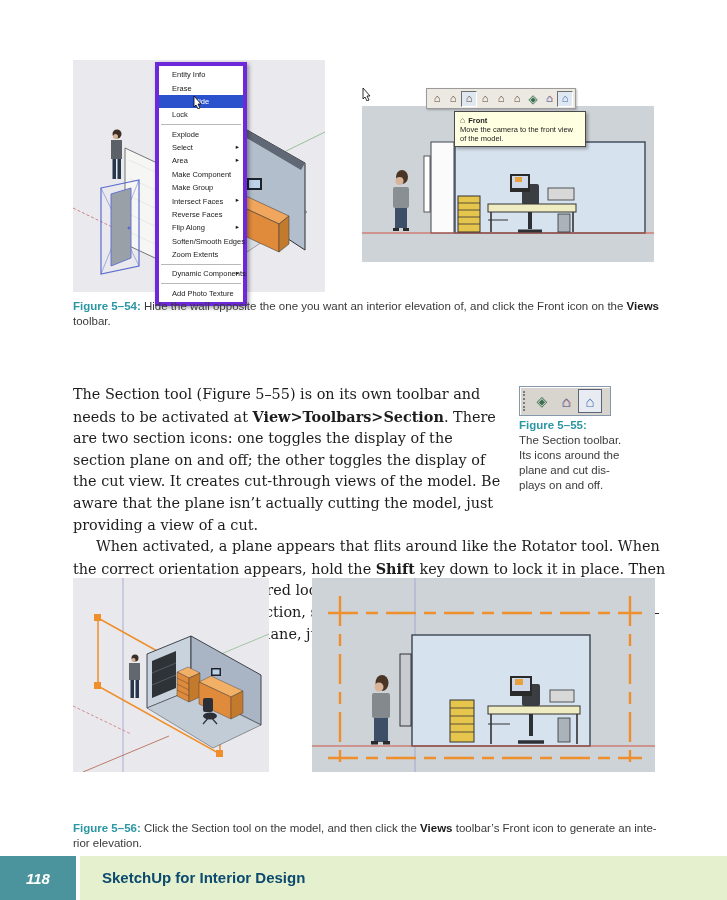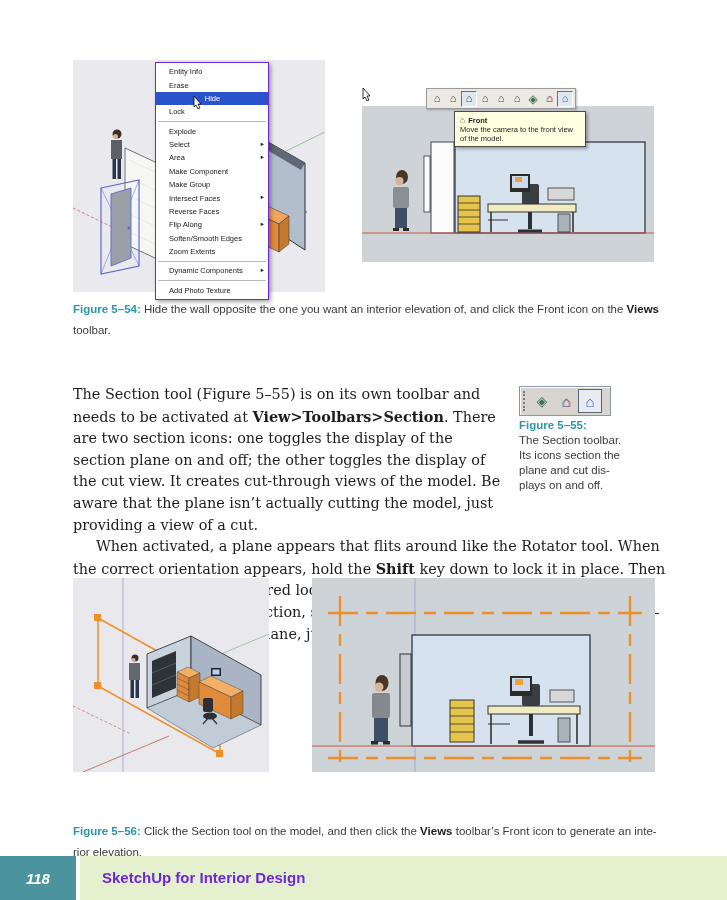--- a/index.html
+++ b/index.html
@@ -8,22 +8,22 @@
 
   
   .scene { position:absolute; }
   #scene1 { left:73px; top:60px; width:252px; height:232px; }
   #scene2 { left:362px; top:88px; width:292px; height:174px; }
   #scene3 { left:73px; top:578px; width:196px; height:194px; }
   #scene4 { left:312px; top:578px; width:343px; height:194px; }
   .scene svg { position:absolute; left:0; top:0; }
 
   
-  .ctx-menu { position:absolute; left:82px; top:2px; width:114px; background:#ffffff;
-    border:1px solid #6d28d9; box-shadow:2px 2px 4px rgba(0,0,0,.35); padding:2px 0;
+  .ctx-menu { position:absolute; left:82px; top:2px; width:92px; background:#ffffff;
+    border:4px solid #6d28d9; box-shadow:2px 2px 4px rgba(0,0,0,.35); padding:2px 0;
     font-size:7.5px; color:#1a1a1a; }
   .menu-item { position:relative; padding:2.2px 12px 2.2px 13px; white-space:nowrap; }
   .menu-item.highlighted { background:#2a52cc; color:#fff;text-align:center; }
   .menu-item.submenu::after { content:"\25B8"; position:absolute; right:4px; top:2px; font-size:6.5px; }
   .menu-item.separator { height:1px; background:#b8b8b8; margin:2.5px 2px; padding:0; }
 
   
   .toolbar { position:absolute; display:flex; align-items:center; background:#ece9e2;
     border:1px solid #9a9a9a; box-shadow:1px 1px 2px rgba(0,0,0,.25); padding:1px 2px; }
   #views-toolbar { left:64px; top:0; height:21px; }
@@ -44,21 +44,21 @@
   .sec-toolbar .section-plane-tool-icon { font-size:14px; }
 
   
   .tooltip { position:absolute; left:92px; top:23px; width:132px; background:#ffffe1;
     border:1px solid #4a4a4a; box-shadow:2px 2px 3px rgba(0,0,0,.3); padding:3px 5px;
     font-size:7.5px; color:#222; z-index:4; }
   .tooltip .tt-title { font-weight:bold; margin-bottom:0; }
   .tooltip .tt-house { color:#6a4a2a; margin-right:3px; font-size:8.5px; }
 
   
-  .caption { position:absolute; left:73px; font-size:11.5px; line-height:21px; color:#3a3a3a; }
+  .caption { position:absolute; left:73px; font-size:11.5px; line-height:15px; color:#3a3a3a; }
   #caption54 { top:299px; width:590px; }
   #caption56 { top:777px; width:604px;margin-top:44px; }
   .cap-label { color:#2B97A4; font-weight:bold; }
   .run.b { font-weight:bold; color:#1c1c1c; }
   .run.br { display:block; height:0; }
 
   h1.section-heading { position:absolute; left:73px; top:352px; font-size:19px; font-weight:bold;
     color:#4A8699; letter-spacing:.2px; }
 
   .body-text { position:absolute; left:73px; top:384px; width:594px;
@@ -66,21 +66,21 @@
   .body-text p.indent { text-indent:1.6em; }
 
   .fig55-box { float:right; width:148px; margin:2px 0 2px 14px; font-family:"Liberation Sans",sans-serif; }
   .fig55-box .cap { margin-top:2px; font-size:11.5px; line-height:15px; color:#3a3a3a; }
   .cap-line { white-space:nowrap; }
 
   
   .footer-num { position:absolute; left:0; top:856px; width:76px; height:44px; background:#4B949D;
     color:#fff; font-weight:bold; font-size:15px; display:flex; align-items:center; justify-content:center;font-style:italic; }
   .footer-bar { position:absolute; left:80px; top:856px; width:647px; height:44px; background:#E4F0CE; }
-  .footer-bar .book-title { padding-left:22px; line-height:44px; font-weight:bold; font-size:15px; color:#6d28d9; }
+  .footer-bar .book-title { padding-left:22px; line-height:44px; font-weight:bold; font-size:15px; color:#0c4a6e; }
 </style>
 </head>
 <body>
 
 <div class="page">
 
   <div class="scene" id="scene1">
     <svg width="252" height="232" viewBox="0 0 252 232">
       <rect width="252" height="232" fill="#e9e9ee"></rect>
       <line x1="158" y1="118" x2="252" y2="72" stroke="#8fbc8f" stroke-width="0.9"></line>
@@ -230,21 +230,21 @@
             <span class="glyph">⌂</span>
           </span>
           <span class="tb-btn active display-section-cuts-icon">
             <span class="glyph">⌂</span>
           </span>
       </div>
       <div class="cap">
         <div class="cap-label">Figure 5–55:</div>
         <div>
             <div class="cap-line">The Section toolbar.</div>
-            <div class="cap-line">Its icons section the</div>
+            <div class="cap-line">Its icons around the</div>
             <div class="cap-line">plane and cut dis-</div>
             <div class="cap-line">plays on and off.</div>
           </div>
       </div>
     </div>
     <p><span class="run">The Section tool (Figure 5–55) is on its own toolbar and needs to be activated at </span><span class="run b">View&gt;Toolbars&gt;Section</span><span class="run">. There are two section icons: one toggles the display of the section plane on and off; the other toggles the display of the cut view. It creates cut-through views of the model. Be aware that the plane isn’t actually cutting the model, just providing a view of a cut.</span></p>
     <p class="indent"><span class="run">When activated, a plane appears that flits around like the Rotator tool. When the correct orientation appears, hold the </span><span class="run b">Shift</span><span class="run"> key down to lock it in place. Then move the plane to the desired location and click in place (Figure 5–56). To change its location or direction, select it and activate Move or Rotate (Figure 5–57). To remove a section plane, just erase it.</span></p>
   </div>
 
   <div class="scene" id="scene3">

